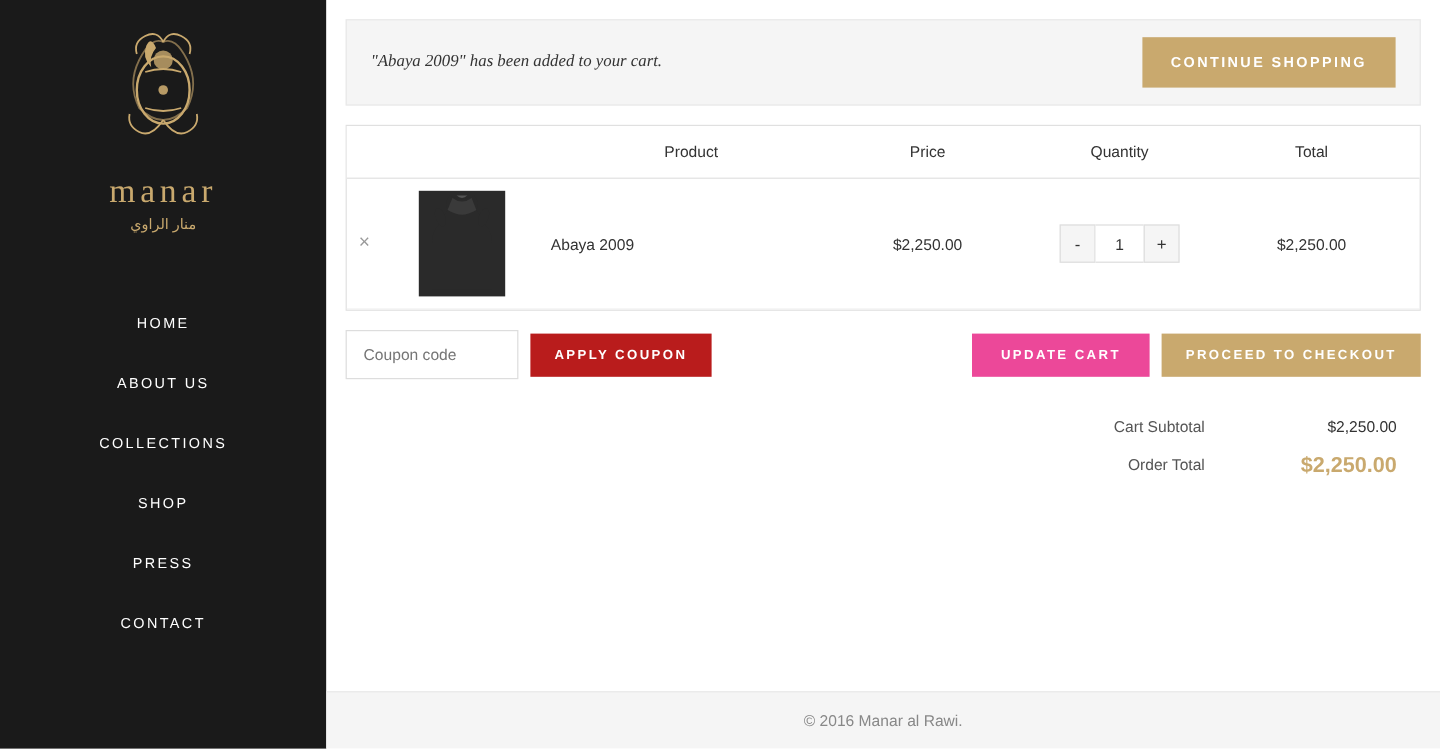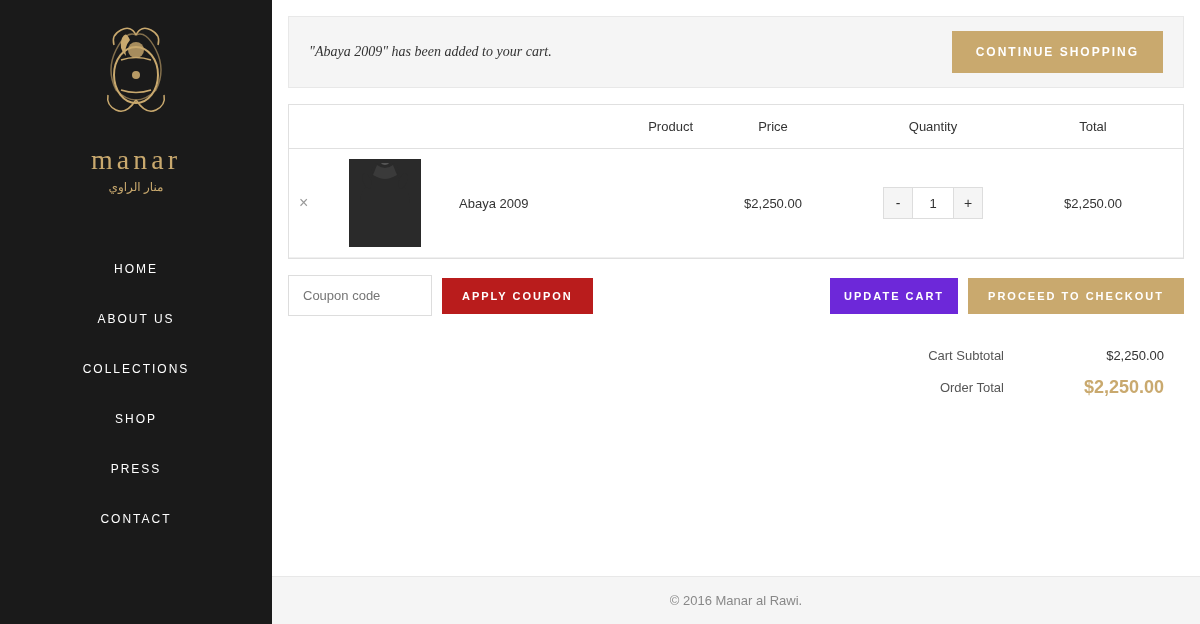--- a/index.html
+++ b/index.html
@@ -108,21 +108,21 @@
       border-bottom: 1px solid #e0e0e0;
       padding: 14px 10px;
       background: #fff;
     }
     .cart-header-cell {
       font-size: 13px;
       color: #333;
       font-family: Arial, sans-serif;
       text-align: center;
     }
-    .cart-header-cell:nth-child(3) { text-align: right; padding-left: 10px; }
+    .cart-header-cell:nth-child(3) { text-align: center; padding-left: 10px; }
     .cart-row {
       display: grid;
       grid-template-columns: 50px 100px 1fr 160px 160px 160px;
       align-items: center;
       padding: 10px 10px;
       border-bottom: 1px solid #f0f0f0;
     }
     .remove-btn {
       color: #999;
       font-size: 16px;
@@ -210,24 +210,24 @@
       border: none;
       padding: 12px 20px;
       font-size: 11px;
       letter-spacing: 2px;
       text-transform: uppercase;
       cursor: pointer;
       font-family: Arial, sans-serif;
       font-weight: bold;
     }
     #update-cart-btn {
-      background: #6d28d9;
+      background: #ec4899;
       color: #fff;
       border: none;
-      padding: 12px 14px;
+      padding: 12px 24px;
       font-size: 11px;
       letter-spacing: 2px;
       text-transform: uppercase;
       cursor: pointer;
       font-family: Arial, sans-serif;
       font-weight: bold;
       margin-left: auto;
     }
     #proceed-checkout-btn {
       background: #c9a96e;

